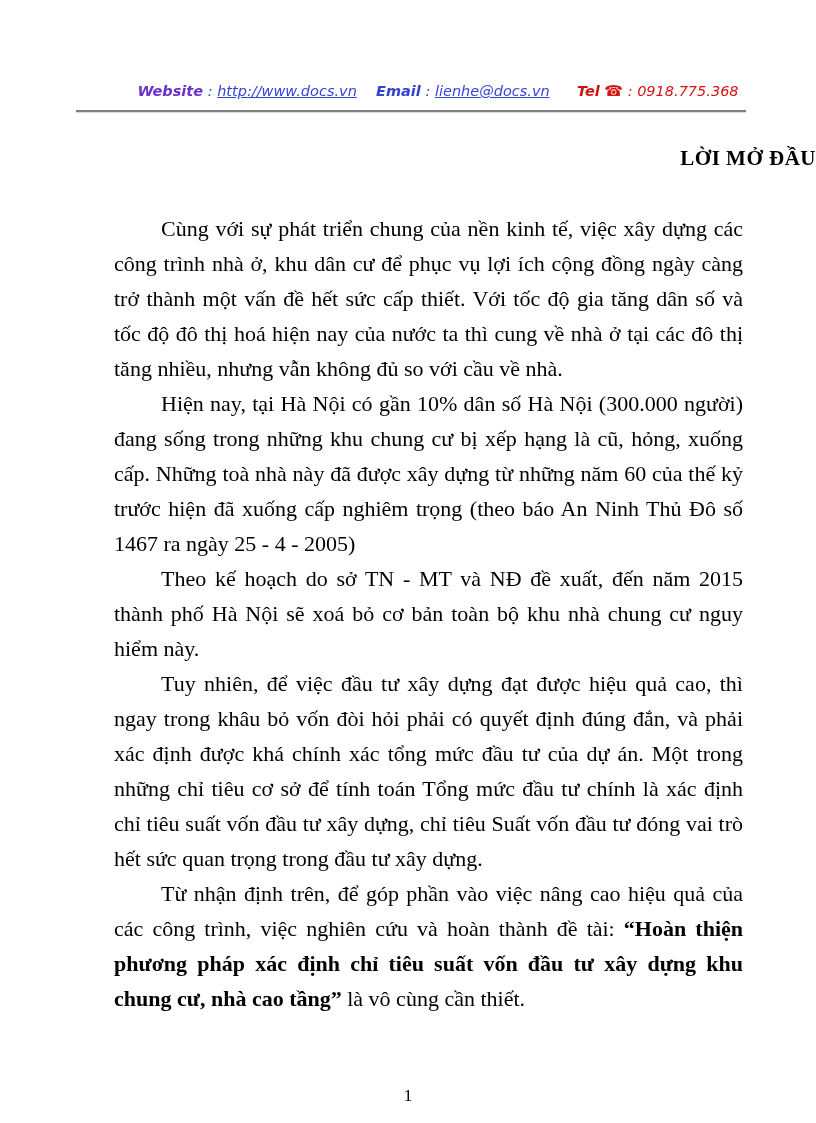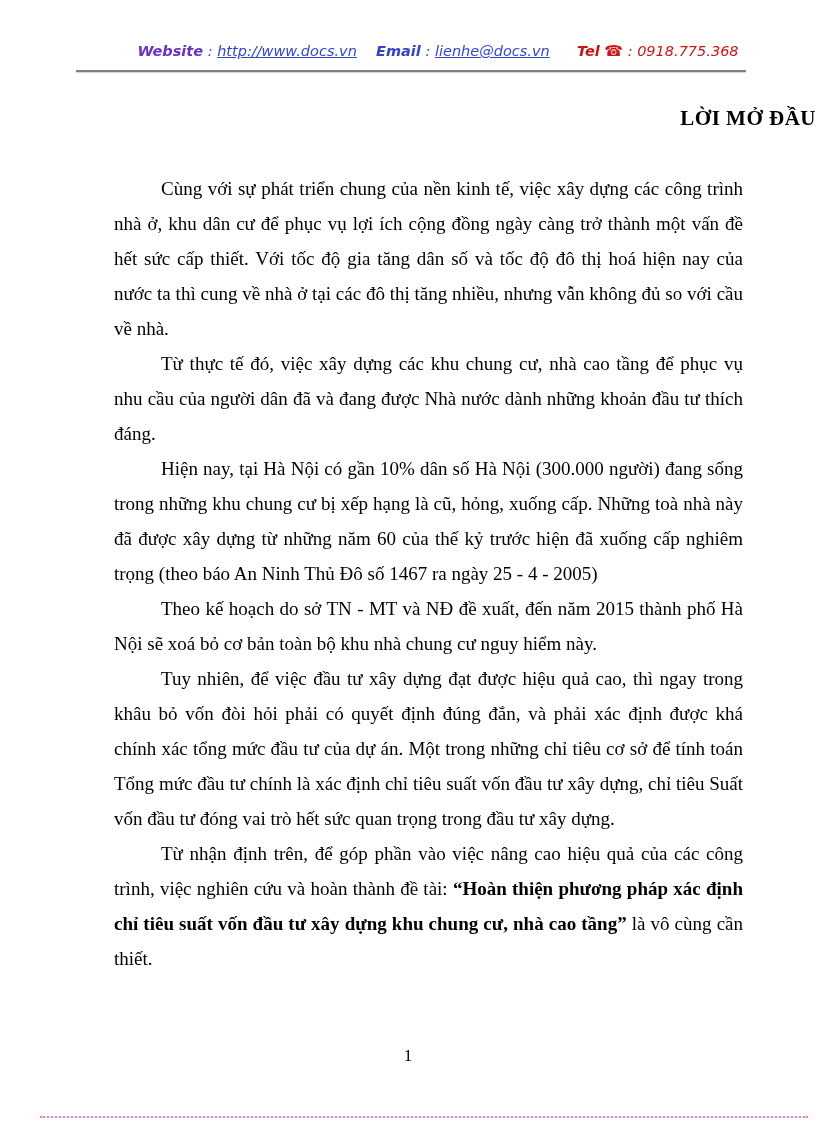--- a/index.html
+++ b/index.html
@@ -5,21 +5,21 @@
   html, body { margin: 0; padding: 0; }
   body {
     width: 816px; height: 1123px;
     background: #ffffff;
     position: relative;
     font-family: "Liberation Serif", serif;
     color: #000;
     overflow: hidden;
   }
   .page {
-    position: absolute; inset: 0;
+    position: absolute; inset: 0; margin-top: 40px;
   }
   
   .header {
     position: absolute;
     top: 42px; left: 90px; right: 30px;
     text-align: center;
     font-family: "DejaVu Sans", sans-serif;
     font-style: italic;
     font-size: 14.5px;
     white-space: nowrap;
@@ -52,21 +52,21 @@
     margin: 0;
     text-align: right;
     font-size: 21px;
     font-weight: bold;
     letter-spacing: 0.5px;
   }
   
   .doc-body {
     position: absolute;
     top: 171px; left: 114px; width: 629px;
-    font-size: 19px;
+    font-size: 22px;
     line-height: 35px;
     text-align: justify;
   }
   .doc-body p {
     margin: 0;
     text-indent: 47px;
   }
   .em-seg { font-weight: bold; }
   
   .page-number {
@@ -101,21 +101,20 @@
     <span class="red-txt">:</span>
     <span class="red-txt">0918.775.368</span>
   </div>
 
   <div class="header-rule"></div>
 
   <h1 class="doc-title">LỜI MỞ ĐẦU</h1>
 
   <div class="doc-body">
     <p>Cùng với sự phát triển chung của nền kinh tế, việc xây dựng các công trình nhà ở, khu dân cư để phục vụ lợi ích cộng đồng ngày càng trở thành một vấn đề hết sức cấp thiết. Với tốc độ gia tăng dân số và tốc độ đô thị hoá hiện nay của nước ta thì cung về nhà ở tại các đô thị tăng nhiều, nhưng vẫn không đủ so với cầu về nhà.</p>
-    <p>Từ thực tế đó, việc xây dựng các khu chung cư, nhà cao tầng để phục vụ nhu cầu của người dân đã và đang được Nhà nước dành những khoản đầu tư thích đáng.</p>
     <p>Hiện nay, tại Hà Nội có gần 10% dân số Hà Nội (300.000 người) đang sống trong những khu chung cư bị xếp hạng là cũ, hỏng, xuống cấp. Những toà nhà này đã được xây dựng từ những năm 60 của thế kỷ trước hiện đã xuống cấp nghiêm trọng (theo báo An Ninh Thủ Đô số 1467 ra ngày 25 - 4 - 2005)</p>
     <p>Theo kế hoạch do sở TN - MT và NĐ đề xuất, đến năm 2015 thành phố Hà Nội sẽ xoá bỏ cơ bản toàn bộ khu nhà chung cư nguy hiểm này.</p>
     <p>Tuy nhiên, để việc đầu tư xây dựng đạt được hiệu quả cao, thì ngay trong khâu bỏ vốn đòi hỏi phải có quyết định đúng đắn, và phải xác định được khá chính xác tổng mức đầu tư của dự án. Một trong những chỉ tiêu cơ sở để tính toán Tổng mức đầu tư chính là xác định chỉ tiêu suất vốn đầu tư xây dựng, chỉ tiêu Suất vốn đầu tư đóng vai trò hết sức quan trọng trong đầu tư xây dựng.</p>
     <p><span>Từ nhận định trên, để góp phần vào việc nâng cao hiệu quả của các công trình, việc nghiên cứu và hoàn thành đề tài: </span><span class="em-seg">“Hoàn thiện phương pháp xác định chỉ tiêu suất vốn đầu tư xây dựng khu chung cư, nhà cao tầng”</span><span> là vô cùng cần thiết.</span></p>
   </div>
 
   <div class="page-number">1</div>
 
   <div class="bottom-rule"></div>
 

